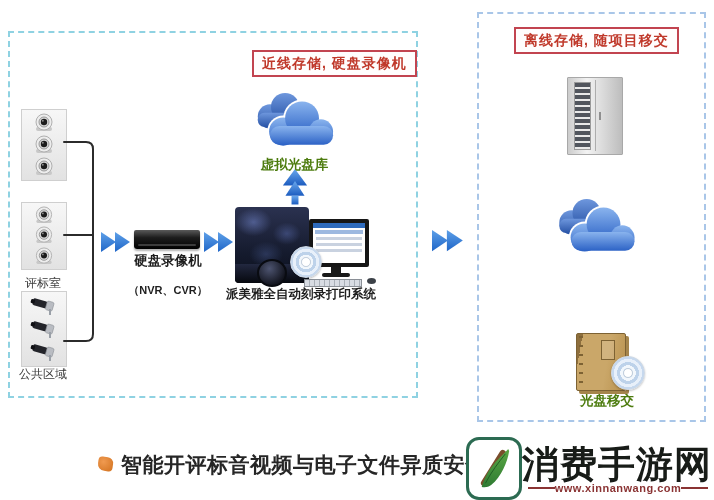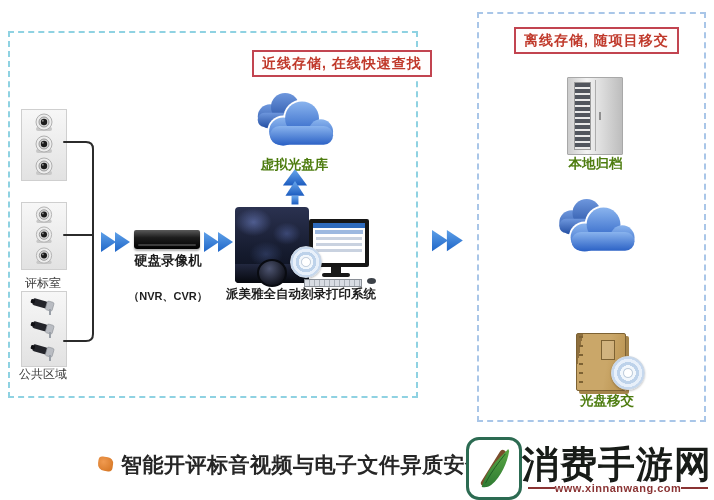--- a/index.html
+++ b/index.html
@@ -28,21 +28,21 @@
   .room-label{position:absolute;left:13px;width:60px;text-align:center;font-size:12px;color:#3a3a3a;}
   #room-1{top:183px;margin-top:42px;} #room-2{top:275px;} #room-3{top:366px;}
 
   
   .nvr{position:absolute;left:134px;top:230px;width:66px;height:19px;border-radius:2px 2px 3px 3px;
        background:linear-gradient(180deg,#5a5a5a 0%,#1d1d1d 40%,#000 100%);
        box-shadow:0 2px 2px rgba(0,0,0,.3);}
   .nvr::after{content:"";position:absolute;left:4px;right:4px;bottom:3px;height:2px;background:#3c3c3c;border-radius:1px;}
   .nvr-label{position:absolute;left:110px;top:252px;width:116px;text-align:center;font-weight:bold;color:#1e1e1e;}
   .nvr-label .t1{font-size:13.5px;}
-  .nvr-label .t2{font-size:11px;margin-top:19px;}
+  .nvr-label .t2{font-size:11px;margin-top:13px;}
 
   
   .burner{position:absolute;left:235px;top:207px;width:74px;height:76px;border-radius:4px;
     background:
       radial-gradient(26px 20px at 25% 20%, rgba(115,135,205,.55), transparent 70%),
       radial-gradient(20px 16px at 70% 35%, rgba(95,115,185,.45), transparent 70%),
       radial-gradient(24px 18px at 42% 62%, rgba(80,100,160,.38), transparent 70%),
       linear-gradient(180deg,#2b3250,#151b2e 60%,#0b0f1c);}
   .burner::after{content:"";position:absolute;left:0;right:0;bottom:0;height:19px;
       background:linear-gradient(180deg,#222840,#06080e);border-radius:0 0 4px 4px;}
@@ -106,21 +106,21 @@
   .wm-url .txt{font-size:11px;font-weight:bold;letter-spacing:.5px;white-space:nowrap;}
 </style>
 </head>
 <body>
 
 <div class="canvas">
 
   <div class="panel panel-left"></div>
   <div class="panel panel-right"></div>
 
-  <div class="red-tag" id="tag-nearline">近线存储, 在线快速查找</div>
+  <div class="red-tag" id="tag-nearline">近线存储, 硬盘录像机</div>
   <div class="red-tag" id="tag-offline">离线存储, 随项目移交</div>
 
   <div class="cam-box" id="cams-1">
     <svg width="22" height="20" viewBox="0 0 22 20">
         <rect x="3" y="14" width="16" height="4" rx="2" fill="#c8c8c8"></rect>
         <circle cx="11" cy="9" r="8" fill="#ededed" stroke="#b0b0b0"></circle>
         <circle cx="11" cy="9" r="5" fill="#d8d8d8" stroke="#999"></circle>
         <circle cx="11" cy="9" r="3.2" fill="#1c1c1c"></circle>
         <circle cx="9.8" cy="7.8" r="1" fill="#888"></circle>
       </svg>
@@ -293,21 +293,20 @@
         <rect x="24" y="36" width="67" height="20" rx="10"></rect>
       </g>
   </svg>
   <div class="node-label" id="lbl-vdl">虚拟光盘库</div>
 
   <div class="cabinet">
     <div class="slots"></div>
       <div class="door-line"></div>
       <div class="handle"></div>
   </div>
-  <div class="node-label" id="lbl-cabinet">本地归档</div>
 
   <svg class="abs" style="left:549px;top:197px;" width="94" height="66" viewBox="0 0 100 68">
     <defs>
       <linearGradient id="cgB2" x1="0" y1="0" x2="0" y2="1">
           <stop offset="0" stop-color="#6e97dd"></stop>
           <stop offset="1" stop-color="#2a55a8"></stop>
         </linearGradient>
       <linearGradient id="cgF2" x1="0" y1="0" x2="0" y2="1">
           <stop offset="0" stop-color="#8ab4ee"></stop>
           <stop offset="1" stop-color="#2d63c6"></stop>

